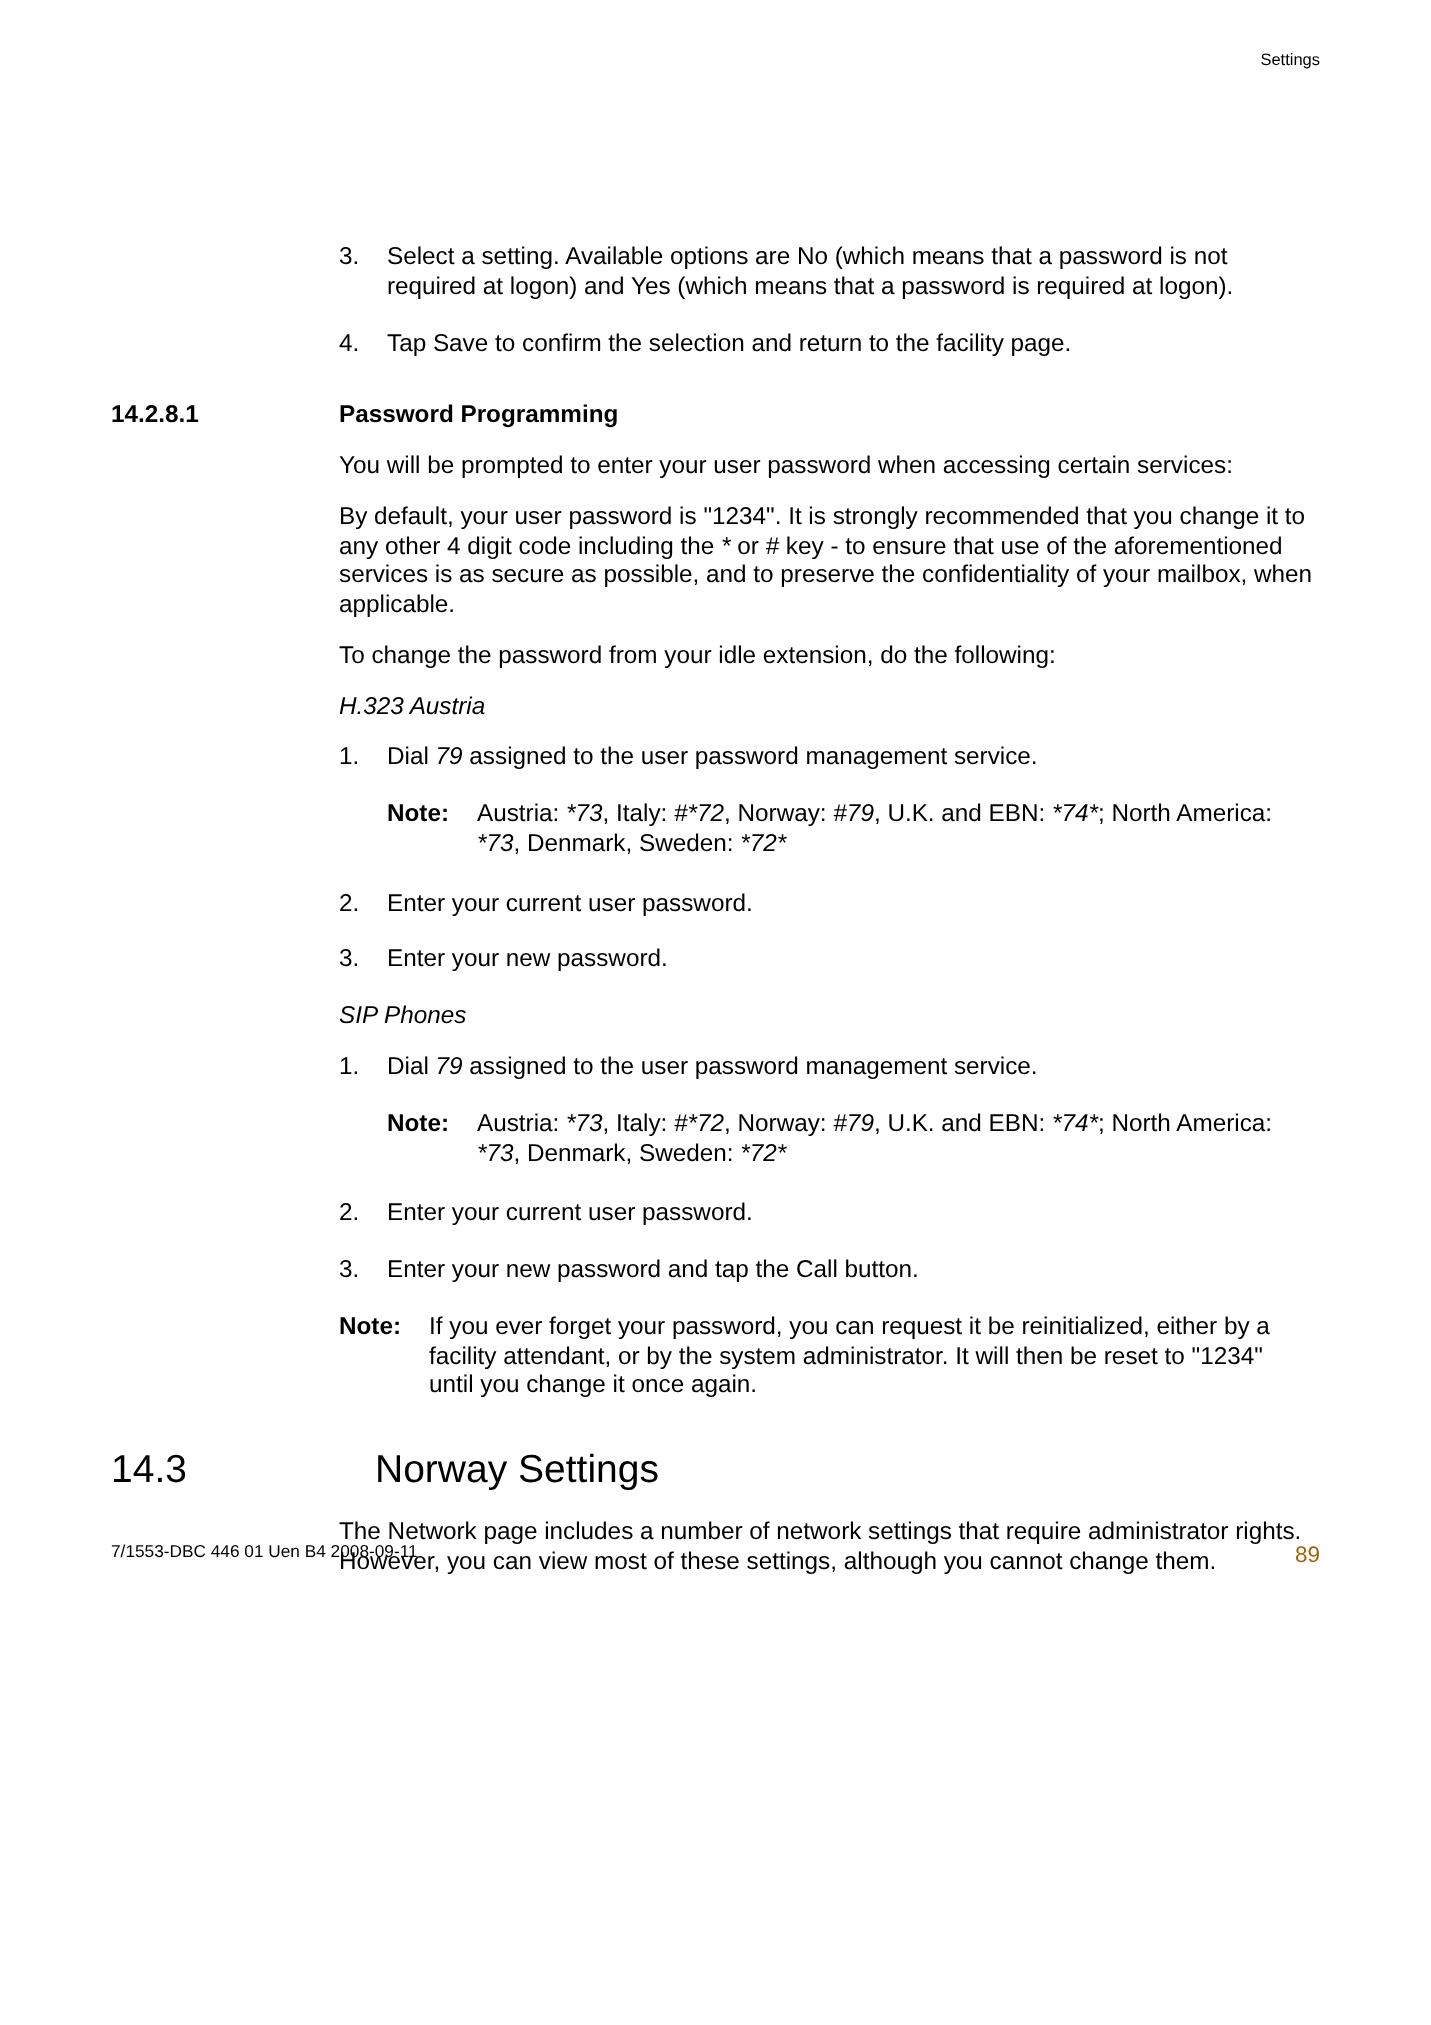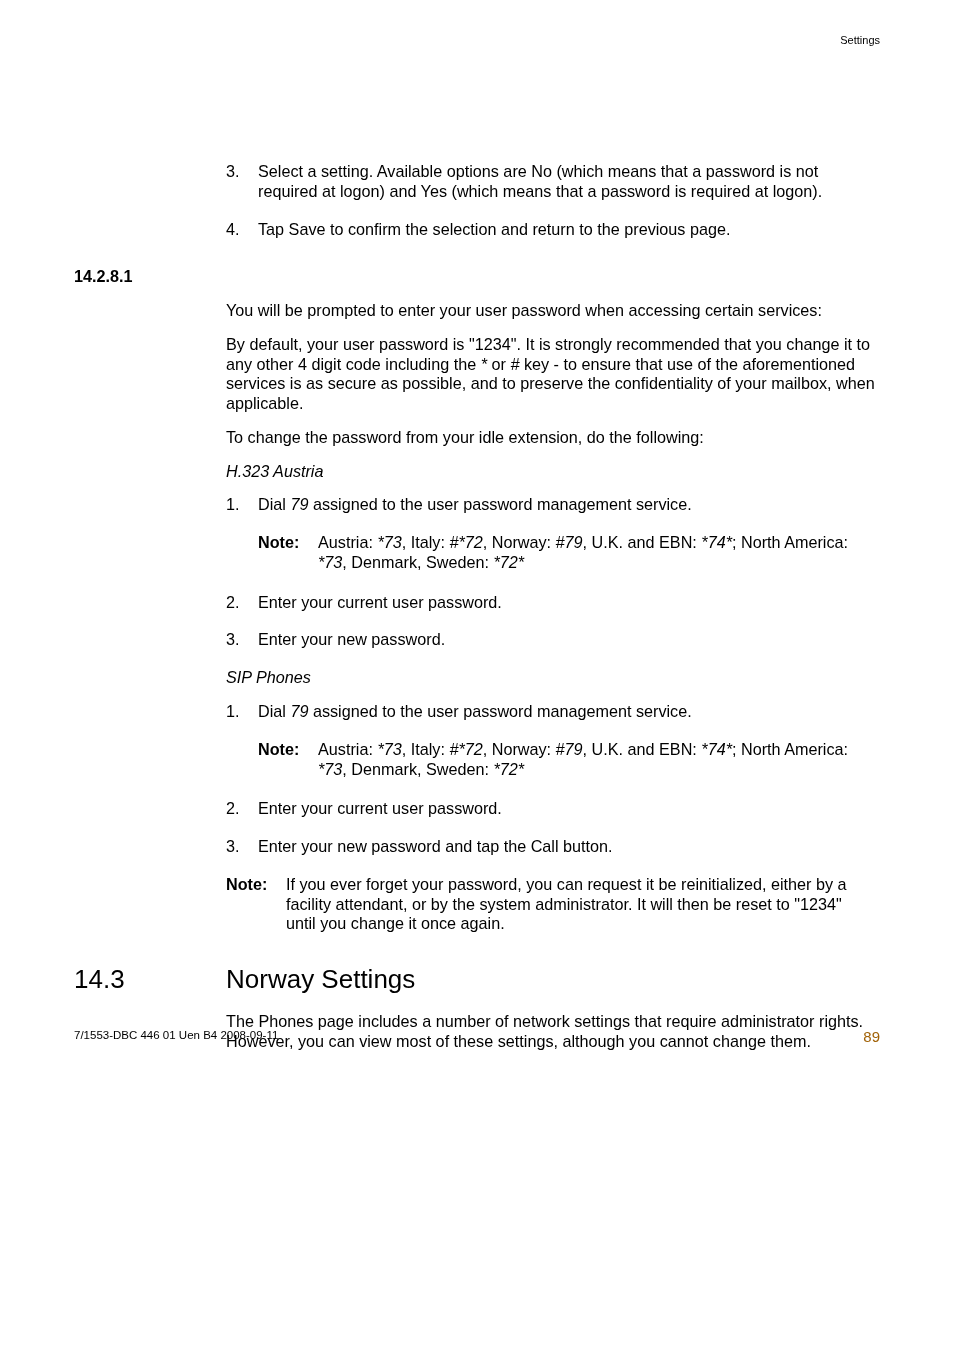--- a/index.html
+++ b/index.html
@@ -71,20 +71,21 @@
   .note-inner {
     margin-left: 32px;
     margin-bottom: 20px;
   }
   .italic { font-style: italic; }
   .bold { font-weight: normal; }
   .h2-row {
     display: flex;
     align-items: baseline;
     margin: 30px 0 16px 0;
+    gap: 24px;
   }
   .h2-row .h2num {
     flex: 0 0 152px;
     font-size: 26px;
   }
   .h2-row .h2ttl {
     font-size: 26px;
   }
   .section-sub-italic {
     font-style: italic;
@@ -116,27 +117,28 @@
     <div class="body-col">
       <div class="ol-num">
         <div class="num">3.</div>
         <div class="txt">
           <span>Select a setting. Available options are </span><span class="bold">No</span><span> (which means that a password is not required at logon) and </span><span class="bold">Yes</span><span> (which means that a password is required at logon).</span>
         </div>
       </div>
       <div class="ol-num">
         <div class="num">4.</div>
         <div class="txt">
-          <span>Tap </span><span class="bold">Save</span><span> to confirm the selection and return to the previous page.</span>
+          <span>Tap </span><span class="bold">Save</span><span> to confirm the selection and return to the facility page.</span>
         </div>
       </div>
     </div>
 
     <div class="sec-row">
       <div class="secnum">14.2.8.1</div>
+      <div class="secttl">Password Programming</div>
     </div>
 
     <div class="body-col">
       <p class="para">You will be prompted to enter your user password when accessing certain services:</p>
 
       <p class="para">
         <span>By default, your user password is "1234". It is strongly recommended that you change it to any other 4 digit code including the </span><span class="italic">*</span><span> or </span><span class="italic">#</span><span> key - to ensure that use of the aforementioned services is as secure as possible, and to preserve the confidentiality of your mailbox, when applicable.</span>
       </p>
 
       <p class="para">To change the password from your idle extension, do the following:</p>
@@ -203,21 +205,21 @@
       </div>
     </div>
 
     <div class="h2-row">
       <div class="h2num">14.3</div>
       <div class="h2ttl">Norway Settings</div>
     </div>
 
     <div class="body-col">
       <p class="para">
-        <span>The </span><span class="bold">Phones</span><span> page includes a number of network settings that require administrator rights. However, you can view most of these settings, although you cannot change them.</span>
+        <span>The </span><span class="bold">Network</span><span> page includes a number of network settings that require administrator rights. However, you can view most of these settings, although you cannot change them.</span>
       </p>
     </div>
 
   </div>
 
   <div class="footer">
     <div>7/1553-DBC 446 01 Uen B4  2008-09-11</div>
     <div class="pnum">89</div>
   </div>
 </div>

